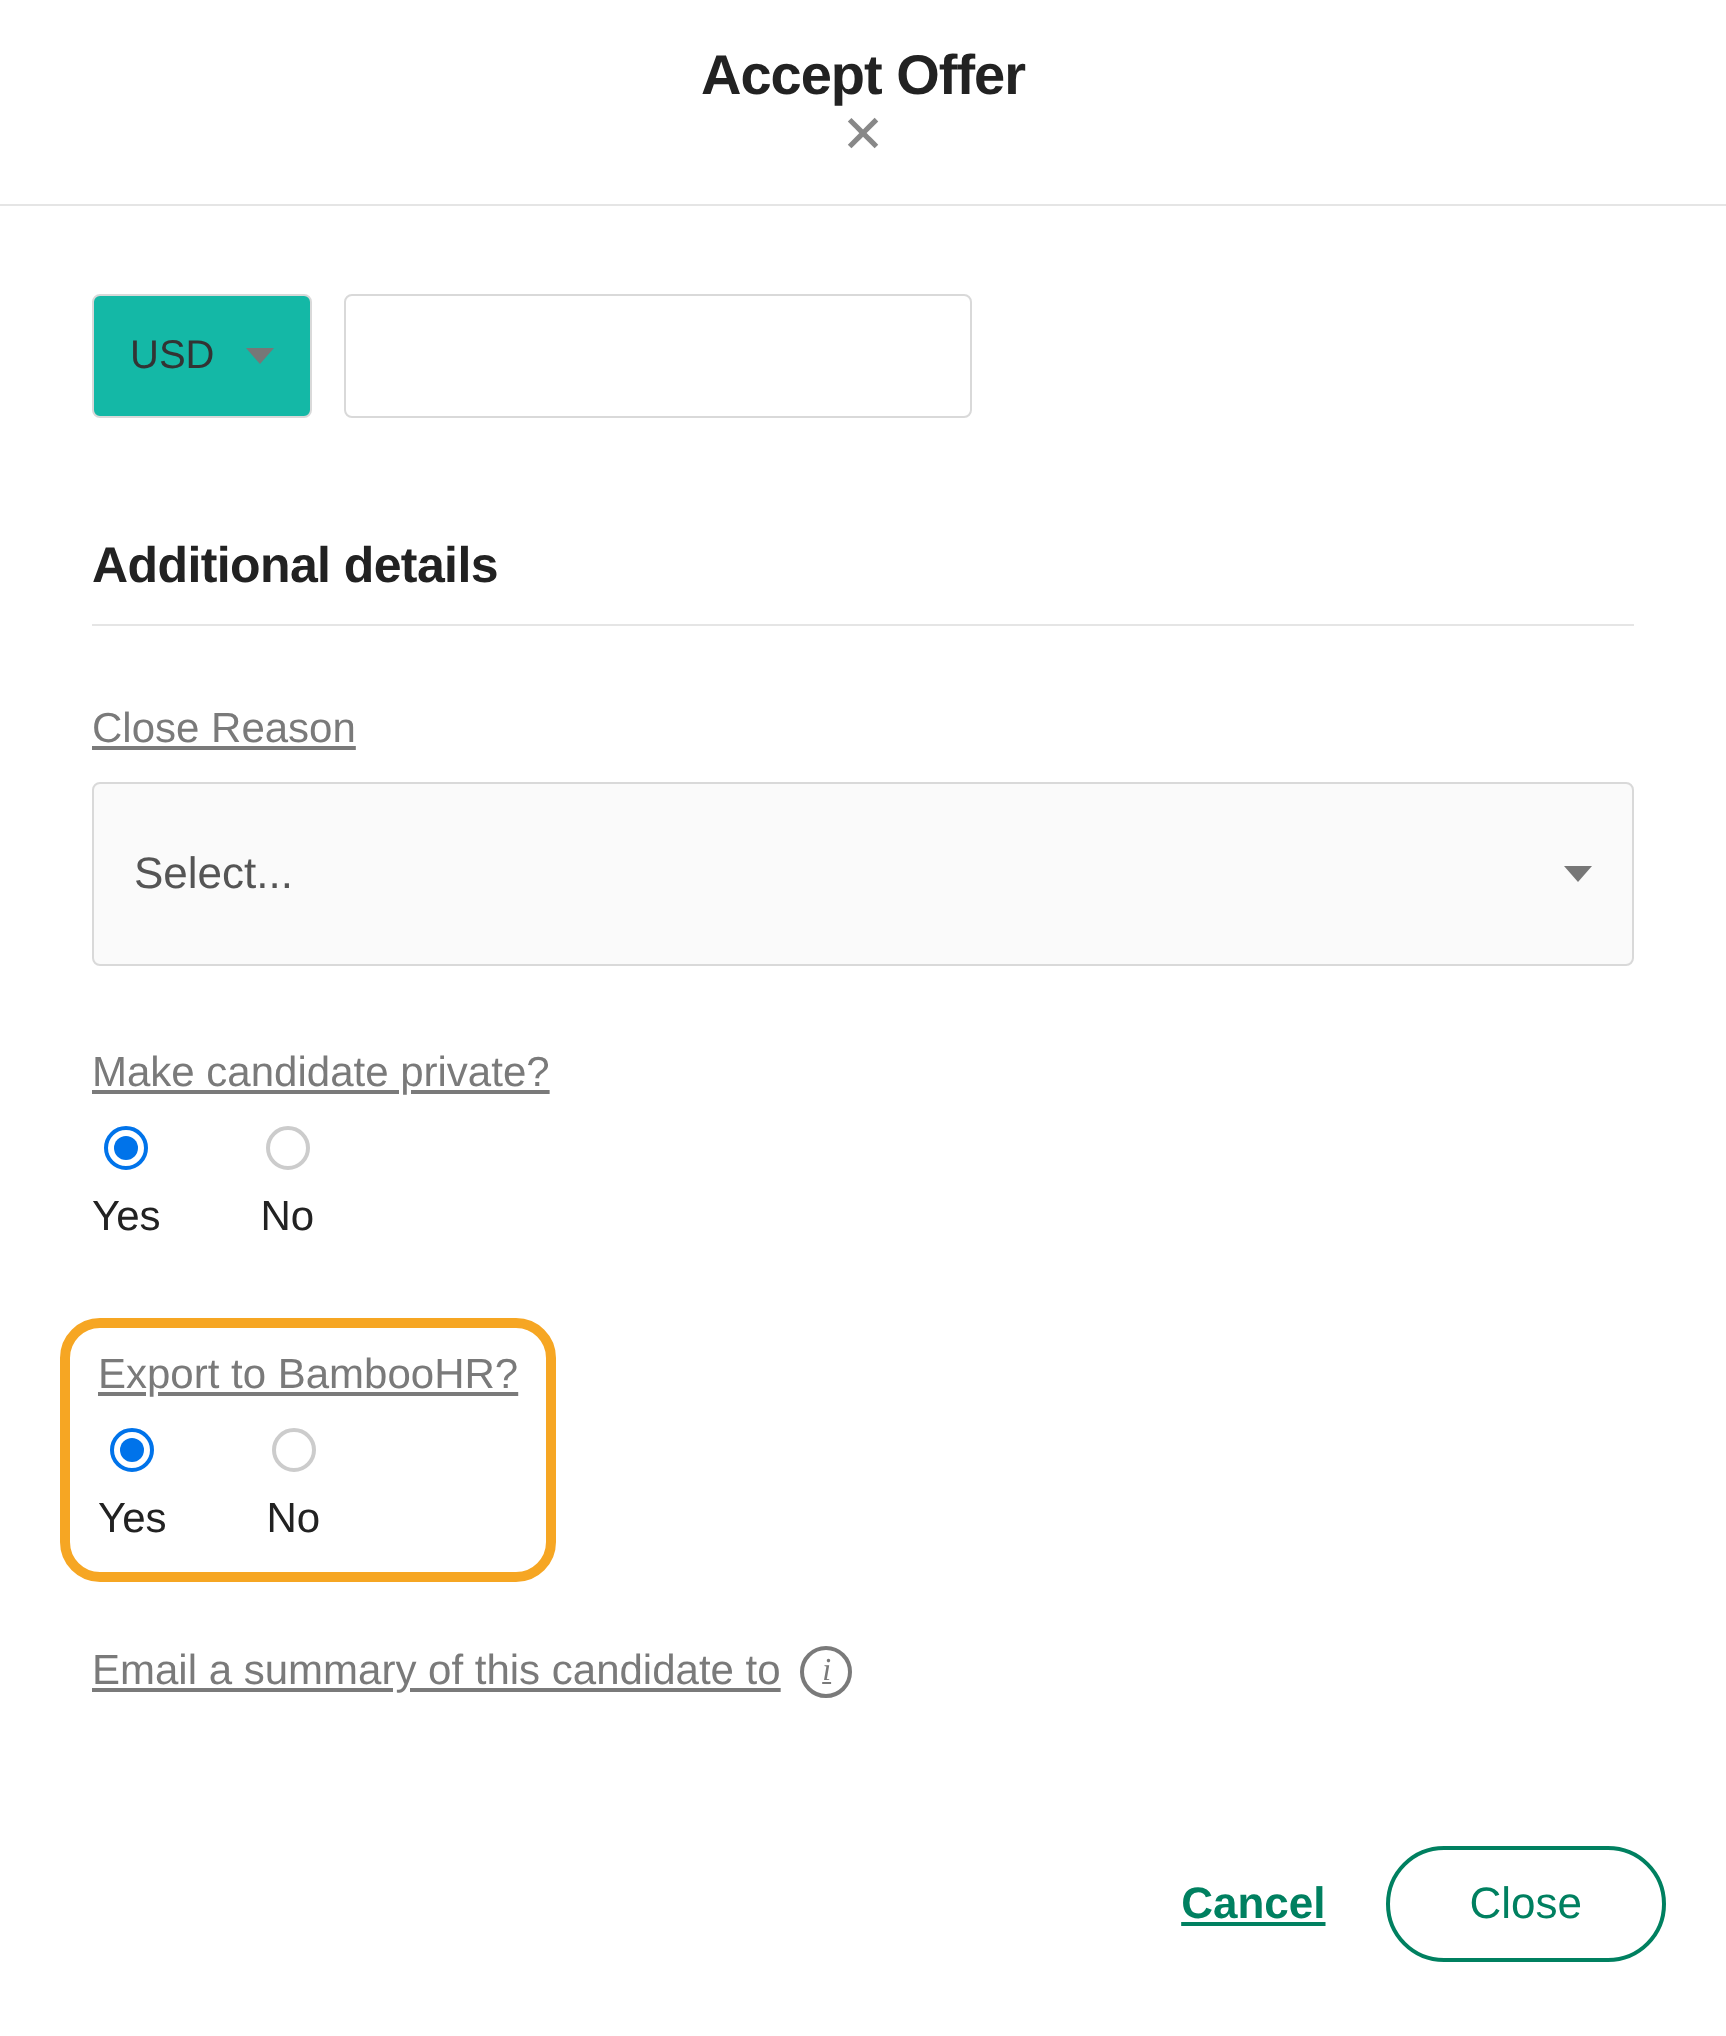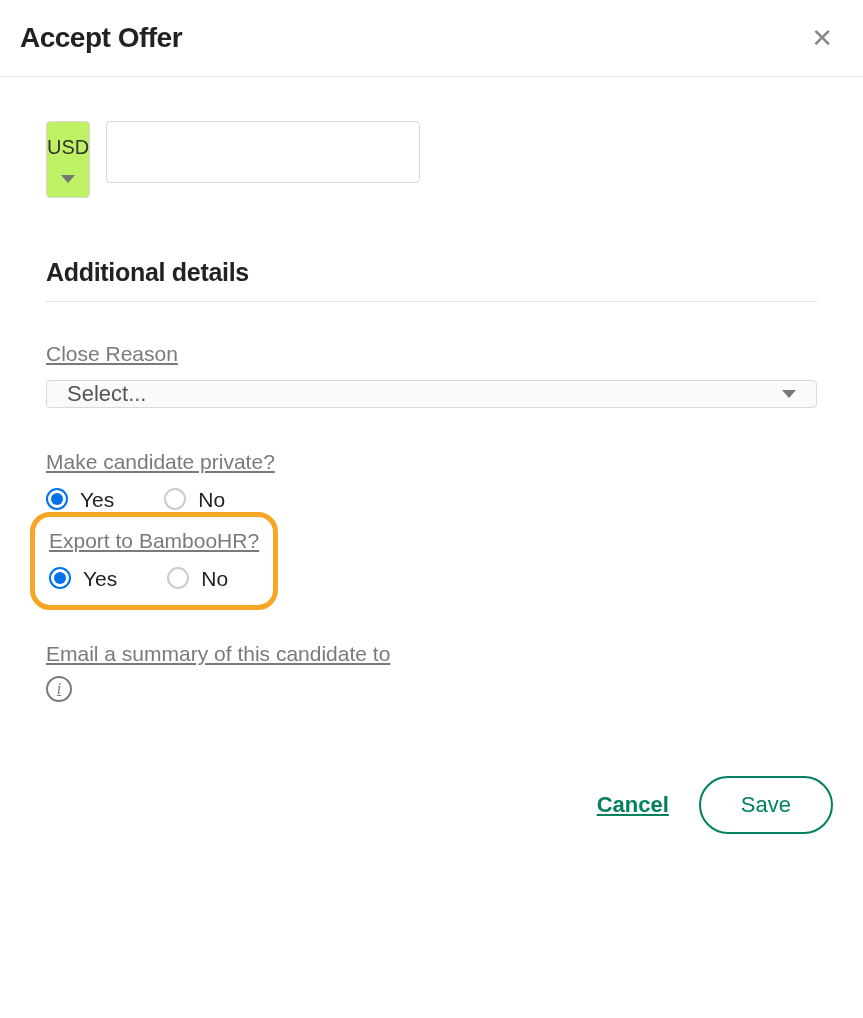--- a/index.html
+++ b/index.html
@@ -6,22 +6,23 @@
   body {
     font-family: -apple-system, BlinkMacSystemFont, "Segoe UI", Helvetica, Arial, sans-serif;
     background: #fff;
     color: #222;
     width: 863px;
   }
   .modal-header {
     display: flex;
     justify-content: space-between;
     align-items: center;
-    padding: 22px 30px 22px 20px;
+    padding: 22px 30px 22px 30px;
     border-bottom: 1px solid #e5e5e5;
+    flex-direction: column;
   }
   .modal-title {
     font-size: 28px;
     font-weight: 700;
     letter-spacing: -0.5px;
   }
   .close-btn {
     color: #888;
     font-size: 26px;
     line-height: 1;
@@ -39,26 +40,25 @@
     display: flex;
     gap: 16px;
     margin-bottom: 60px;
   }
   .currency-select {
     display: flex;
     align-items: center;
     gap: 16px;
     border: 1px solid #d9d9d9;
     border-radius: 4px;
-    padding: 14px 0;
+    padding: 14px 18px;
     font-size: 20px;
     color: #333;
     cursor: pointer;
-    background: #bef264;
-    flex-direction: column;
+    background: #14b8a6;
   }
   .caret {
     width: 0; height: 0;
     border-left: 7px solid transparent;
     border-right: 7px solid transparent;
     border-top: 8px solid #777;
   }
   .salary-input {
     border: 1px solid #d9d9d9;
     border-radius: 4px;
@@ -81,41 +81,43 @@
     margin-bottom: 14px;
     text-decoration: underline;
   }
   .select-box {
     display: flex;
     align-items: center;
     justify-content: space-between;
     border: 1px solid #d9d9d9;
     border-radius: 4px;
     background: #fafafa;
-    padding: 0 20px;
+    padding: 32px 20px;
     font-size: 22px;
     color: #555;
     cursor: pointer;
     margin-bottom: 42px;
   }
   .radio-group {
+    margin-bottom: 38px;
   }
   .radio-row {
     display: flex;
     gap: 50px;
     align-items: center;
     margin-top: 12px;
   }
   .radio-option {
     display: flex;
-    align-items: flex-start;
+    align-items: center;
     gap: 12px;
     font-size: 21px;
     color: #222;
     cursor: pointer;
+    flex-direction: column;
   }
   .radio-circle {
     width: 22px; height: 22px;
     border-radius: 50%;
     border: 2px solid #ccc;
     position: relative;
   }
   .radio-circle.checked {
     border-color: #0073ea;
   }
@@ -131,22 +133,22 @@
     border: 5px solid #f6a623;
     border-radius: 20px;
     padding: 12px 14px 14px 14px;
     display: inline-block;
     margin-bottom: 32px;
     margin-left: -16px;
   }
   .highlight-box .radio-group { margin-bottom: 0; }
   .label-with-icon {
     display: flex;
+    align-items: center;
     gap: 10px;
-    flex-direction: column;
   }
   .info-icon {
     width: 26px; height: 26px;
     border: 2px solid #7a7a7a;
     border-radius: 50%;
     display: flex;
     align-items: center;
     justify-content: center;
     font-style: italic;
     font-family: Georgia, serif;
@@ -237,14 +239,14 @@
 
   <div class="muted-label label-with-icon">
     <span>Email a summary of this candidate to</span>
     <span class="info-icon">i</span>
   </div>
 
 </div>
 
 <div class="footer">
   <span class="cancel-link">Cancel</span>
-  <button class="save-btn">Save</button>
+  <button class="save-btn">Close</button>
 </div>
 
 </body></html>

